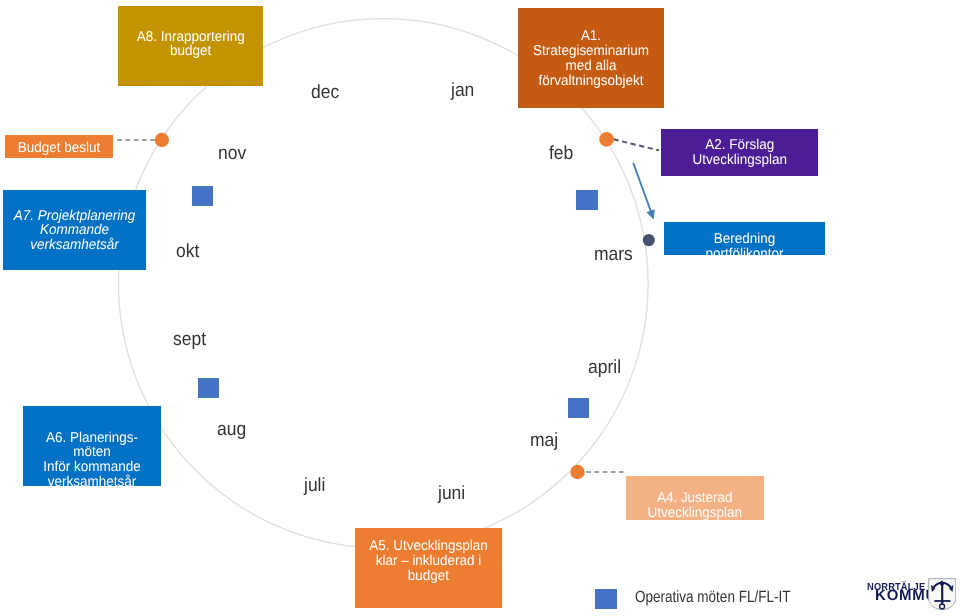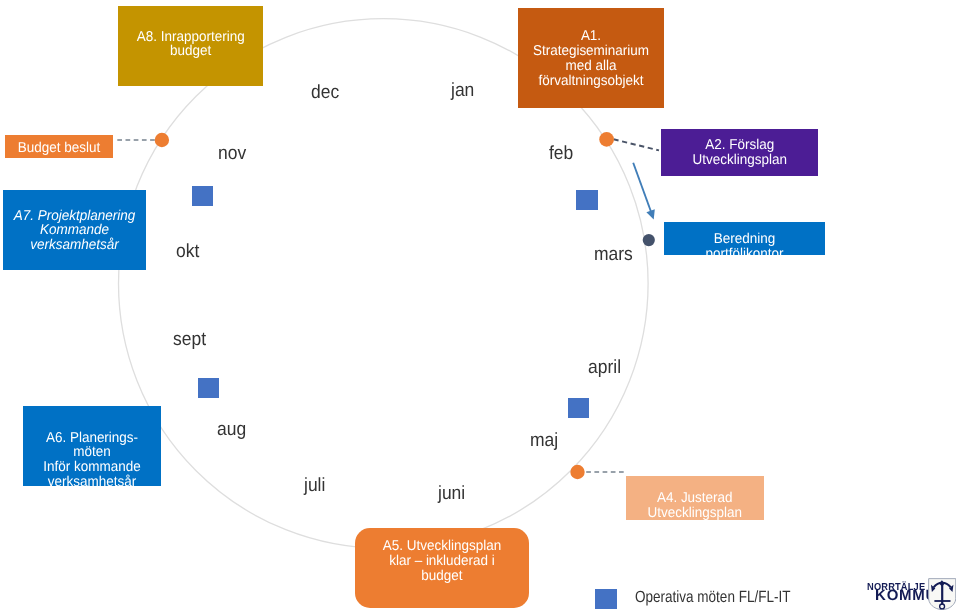--- a/index.html
+++ b/index.html
@@ -77,21 +77,21 @@
     <span class="ln">möten</span>
     <span class="ln">Inför kommande</span>
     <span class="ln">verksamhetsår</span>
   </div>
 
   <div class="box" style="left:626px;top:453px;width:137.5px;height:43.5px;background:#F4B183;padding-top:15px;margin-top:23px;">
     <span class="ln">A4. Justerad</span>
     <span class="ln">Utvecklingsplan</span>
   </div>
 
-  <div class="box" style="left:355.4px;top:527.7px;width:174px;height:80px;background:#ED7D31;padding-top:11.45px;border-radius:15px;">
+  <div class="box" style="left:355.4px;top:527.7px;width:147px;height:80px;background:#ED7D31;padding-top:11.45px;">
     <span class="ln">A5. Utvecklingsplan</span>
     <span class="ln">klar – inkluderad i</span>
     <span class="ln">budget</span>
   </div>
 
   <div class="month" style="left:450.5px;top:80.7px;">jan</div>
   <div class="month" style="left:548.8px;top:143.9px;">feb</div>
   <div class="month" style="left:593.9px;top:244.8px;">mars</div>
   <div class="month" style="left:587.8px;top:357.6px;">april</div>
   <div class="month" style="left:530.3px;top:430.5px;">maj</div>

